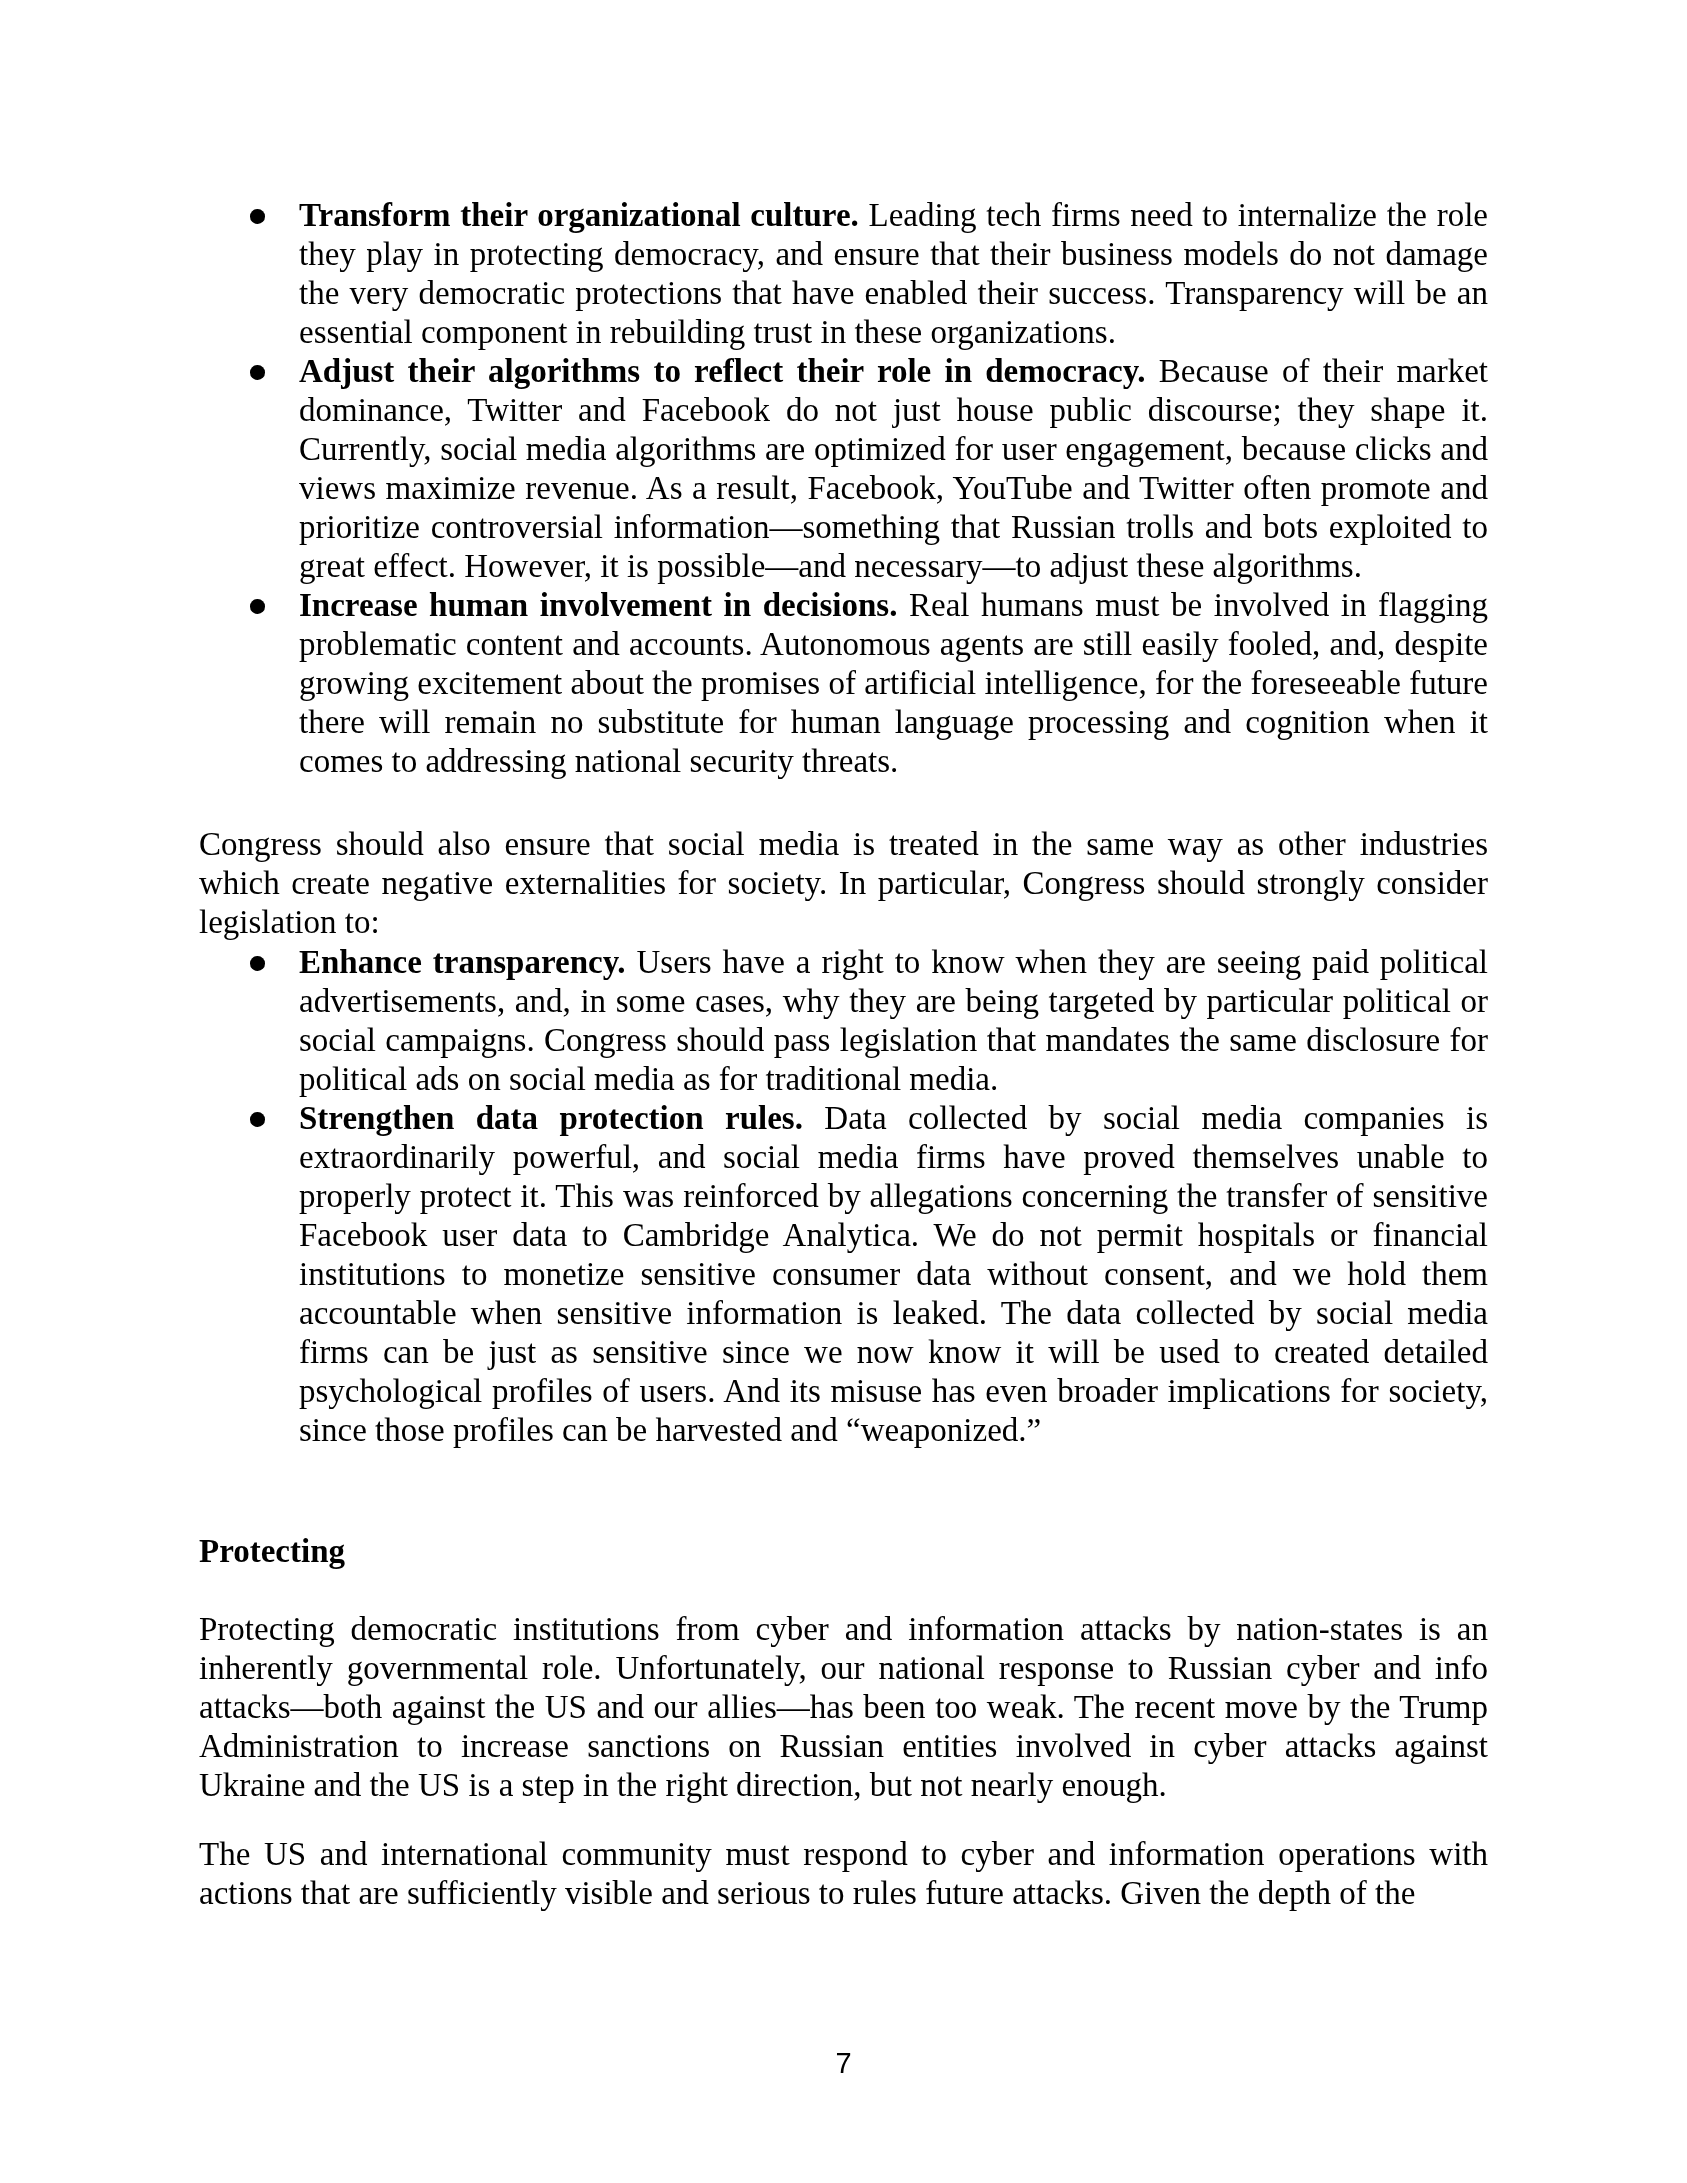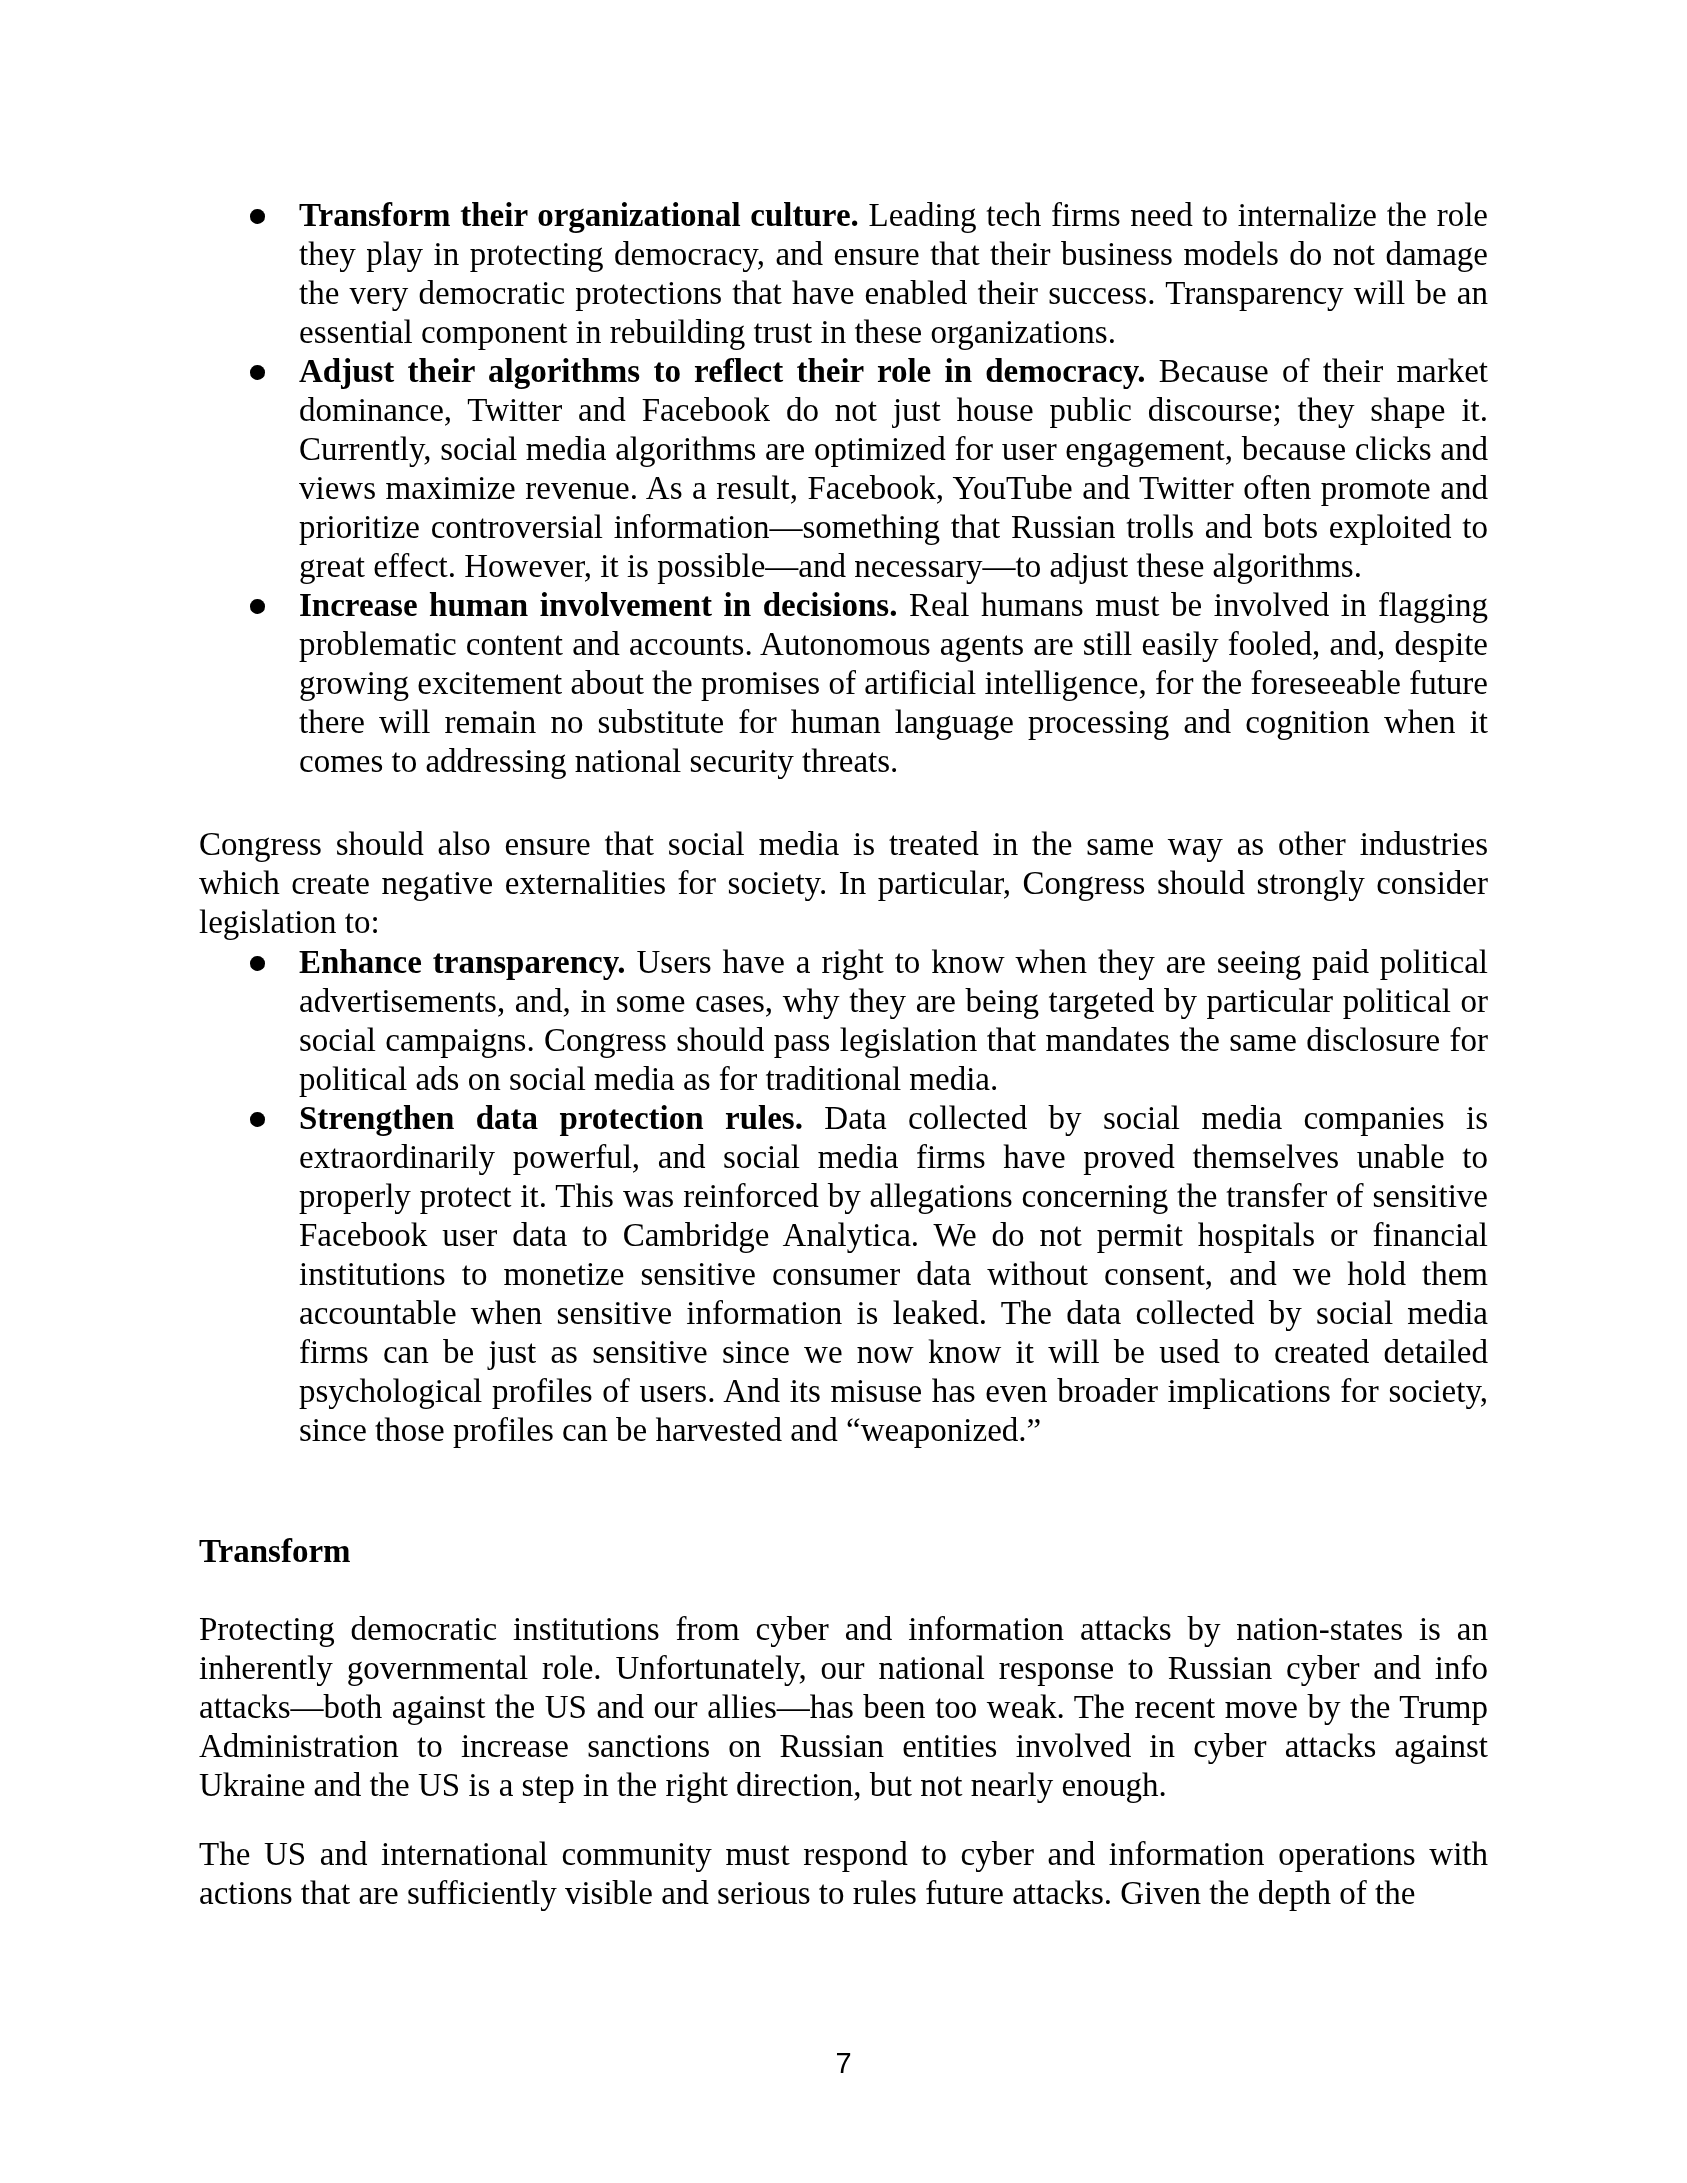--- a/index.html
+++ b/index.html
@@ -58,21 +58,21 @@
     <li class="bullet-item">
       <span class="bullet-dot"></span>
       <span class="lead">Enhance transparency.</span><span> Users have a right to know when they are seeing paid political advertisements, and, in some cases, why they are being targeted by particular political or social campaigns. Congress should pass legislation that mandates the same disclosure for political ads on social media as for traditional media.</span>
     </li>
     <li class="bullet-item">
       <span class="bullet-dot"></span>
       <span class="lead">Strengthen data protection rules.</span><span> Data collected by social media companies is extraordinarily powerful, and social media firms have proved themselves unable to properly protect it. This was reinforced by allegations concerning the transfer of sensitive Facebook user data to Cambridge Analytica. We do not permit hospitals or financial institutions to monetize sensitive consumer data without consent, and we hold them accountable when sensitive information is leaked. The data collected by social media firms can be just as sensitive since we now know it will be used to created detailed psychological profiles of users. And its misuse has even broader implications for society, since those profiles can be harvested and “weaponized.”</span>
     </li>
   </ul>
 
-  <h2 class="block heading txt" style="top:1532px;">Transform</h2>
+  <h2 class="block heading txt" style="top:1532px;">Protecting</h2>
 
   <p class="block para txt" style="top:1610px;">Protecting democratic institutions from cyber and information attacks by nation-states is an inherently governmental role. Unfortunately, our national response to Russian cyber and info attacks—both against the US and our allies—has been too weak. The recent move by the Trump Administration to increase sanctions on Russian entities involved in cyber attacks against Ukraine and the US is a step in the right direction, but not nearly enough.</p>
 
   <p class="block para txt" style="top:1835px;">The US and international community must respond to cyber and information operations with actions that are sufficiently visible and serious to rules future attacks. Given the depth of the</p>
 
   <div class="page-number">7</div>
 
 </div>
 
 

